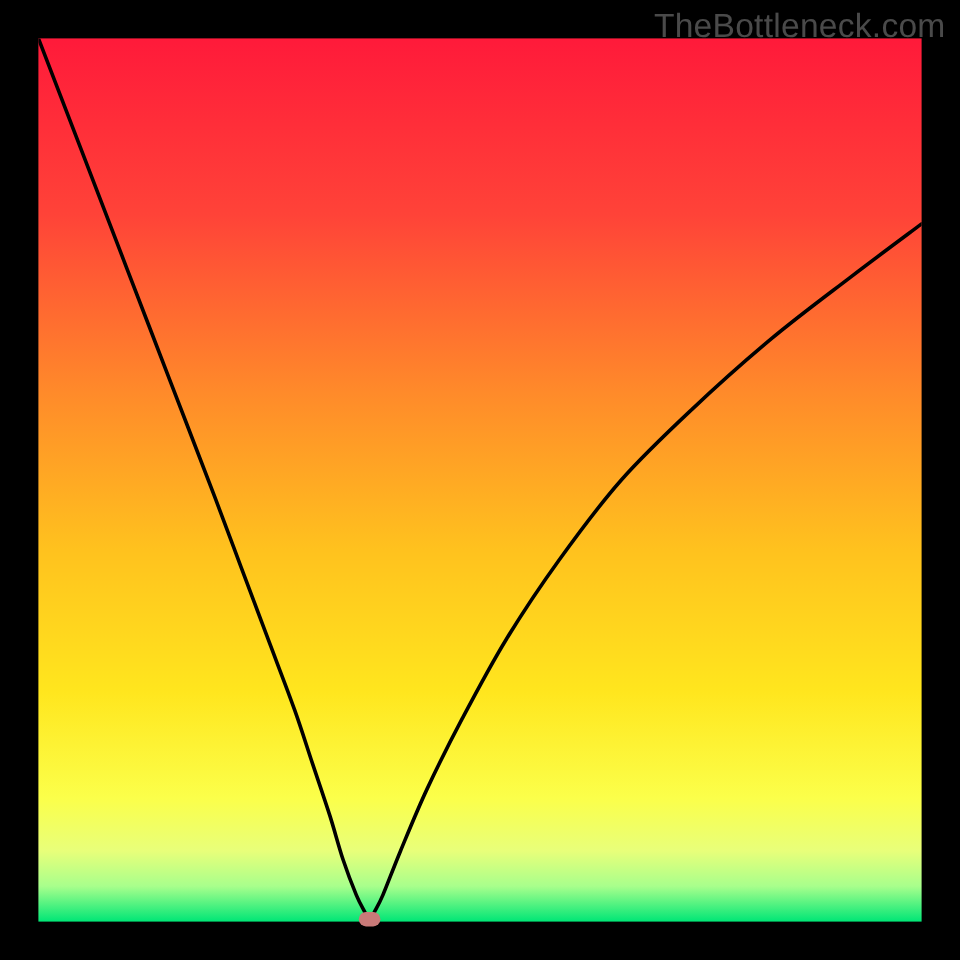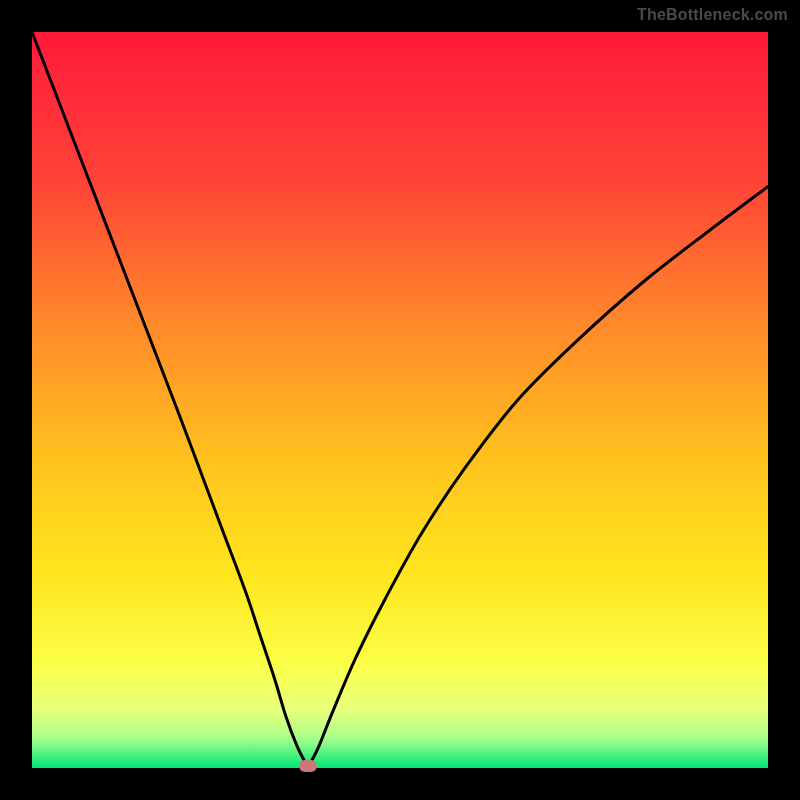--- a/index.html
+++ b/index.html
@@ -39,23 +39,23 @@
     height: 12px;
     background: #c97a78;
     border-radius: 6px;
     transform: translate(-50%, -50%);
   }
   .watermark {
     position: absolute;
     top: 6px;
     right: 12px;
     color: #4a4a4a;
-    font-size: 16px;
+    font-size: 28px;
     letter-spacing: 0.2px;
-    font-weight: 700;
+    font-weight: 400;
     user-select: none;
   }
 </style>
 </head>
 <body>
 
 <div class="watermark">TheBottleneck.com</div>
 
 <div class="frame">
   <div class="gradient" style="background: linear-gradient(rgb(255, 26, 58) 0%, rgb(255, 67, 56) 20%, rgb(255, 138, 42) 40%, rgb(255, 194, 30) 58%, rgb(255, 230, 30) 74%, rgb(251, 255, 74) 86%, rgb(232, 255, 122) 92%, rgb(168, 255, 140) 96%, rgb(0, 230, 118) 100%);"></div>

